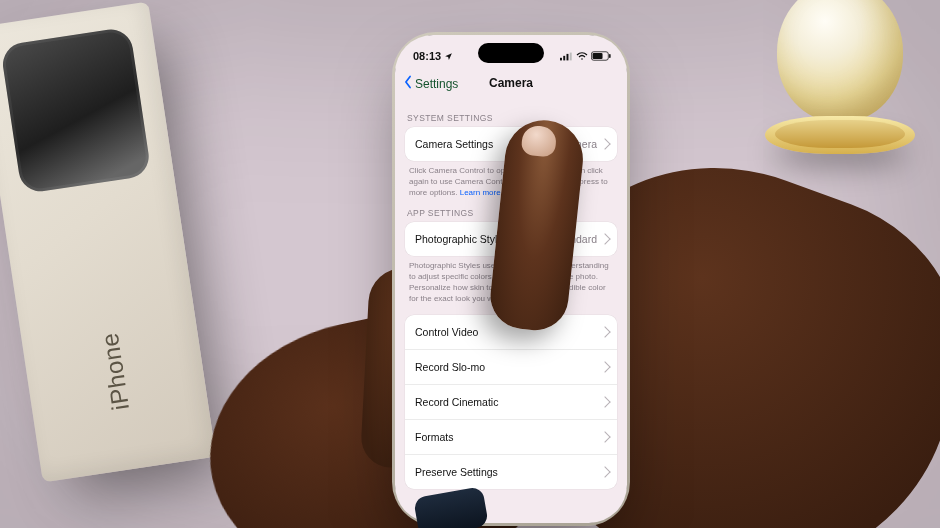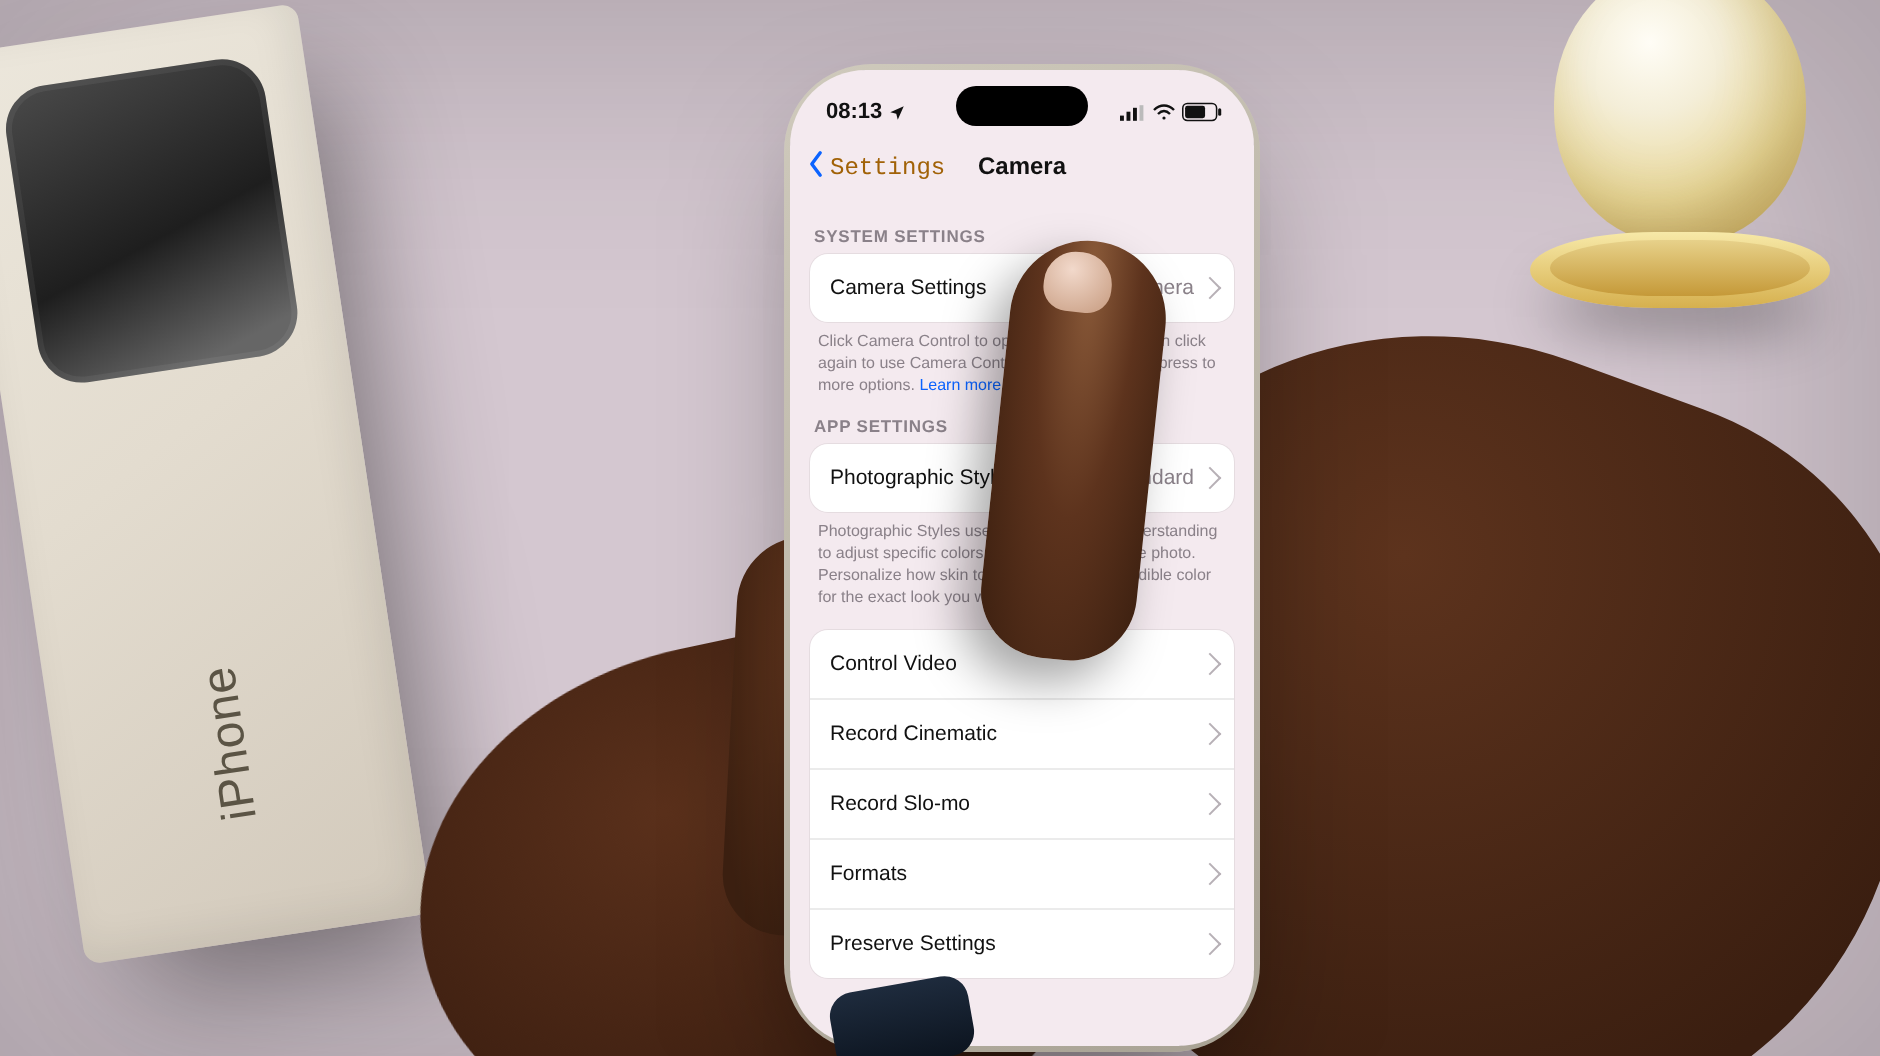--- a/index.html
+++ b/index.html
@@ -23,26 +23,26 @@
   .screen{position:relative;width:100%;height:100%;border-radius:38px;background:#f4eaef;overflow:hidden;}
   .island{position:absolute;top:8px;left:50%;transform:translateX(-50%);width:66px;height:20px;border-radius:12px;background:#000;z-index:5;}
 
   
   .status{display:flex;align-items:center;justify-content:space-between;height:34px;padding:4px 16px 0 18px;font-size:11px;font-weight:600;color:#111;}
   .status .left,.status .right{display:flex;align-items:center;gap:3px;}
   .status svg{display:block}
 
   
   .nav{position:relative;height:30px;}
-  .back{position:absolute;left:6px;top:2px;display:flex;align-items:center;gap:-1px;color:#a16207;font-size:12px;font-family:Liberation Mono, monospace;}
+  .back{position:absolute;left:6px;top:2px;display:flex;align-items:center;gap:-1px;color:#14532d;font-size:12px;}
   .back svg{width:14px;height:14px}
   .title{position:absolute;left:0;right:0;top:3px;text-align:center;font-size:12px;font-weight:600;color:#111;}
 
   .content{padding:0 10px 6px 10px;font-size:10px;color:#1c1c1e;}
-  .section-h{font-size:8.5px;letter-spacing:.4px;color:#8a8189;margin:10px 2px 4px 2px;text-transform:uppercase;font-weight:bold;}
+  .section-h{font-size:8.5px;letter-spacing:.4px;color:#8a8189;margin:10px 2px 4px 2px;text-transform:uppercase;}
   .card{background:#fff;border-radius:9px;overflow:hidden;box-shadow:0 0 0 .5px rgba(0,0,0,.06);}
   .row{display:flex;align-items:center;justify-content:space-between;min-height:26px;padding:4px 8px 4px 10px;border-top:0.5px solid rgba(0,0,0,.08);}
   .card .row:first-child{border-top:none;}
   .row .lbl{font-size:10.5px;color:#111;}
   .row .val{display:flex;align-items:center;gap:4px;font-size:10.5px;color:#8a8189;}
   .chev{width:7px;height:7px;border-top:1.4px solid #b7b0b6;border-right:1.4px solid #b7b0b6;transform:rotate(45deg);}
   .footer{font-size:8px;line-height:1.35;color:#8a8189;margin:5px 4px 0 4px;}
   .footer .link{color:#0b63ff;}
 
   
@@ -158,27 +158,27 @@
         <div class="footer">Photographic Styles use advanced scene understanding to adjust specific colors in different parts of the photo. Personalize how skin tones appear with incredible color for the exact look you want.</div>
 
         <div class="card" style="margin-top:10px">
           <div class="row">
             <span class="lbl">Control Video</span>
             <span class="val">
                 <span class="chev"></span>
               </span>
           </div>
           <div class="row">
+            <span class="lbl">Record Slo-mo</span>
+            <span class="val">
+                <span class="chev"></span>
+              </span>
+          </div>
+          <div class="row">
             <span class="lbl">Record Cinematic</span>
-            <span class="val">
-                <span class="chev"></span>
-              </span>
-          </div>
-          <div class="row">
-            <span class="lbl">Record Slo-mo</span>
             <span class="val">
                 <span class="chev"></span>
               </span>
           </div>
           <div class="row">
             <span class="lbl">Formats</span>
             <span class="val">
                 <span class="chev"></span>
               </span>
           </div>

